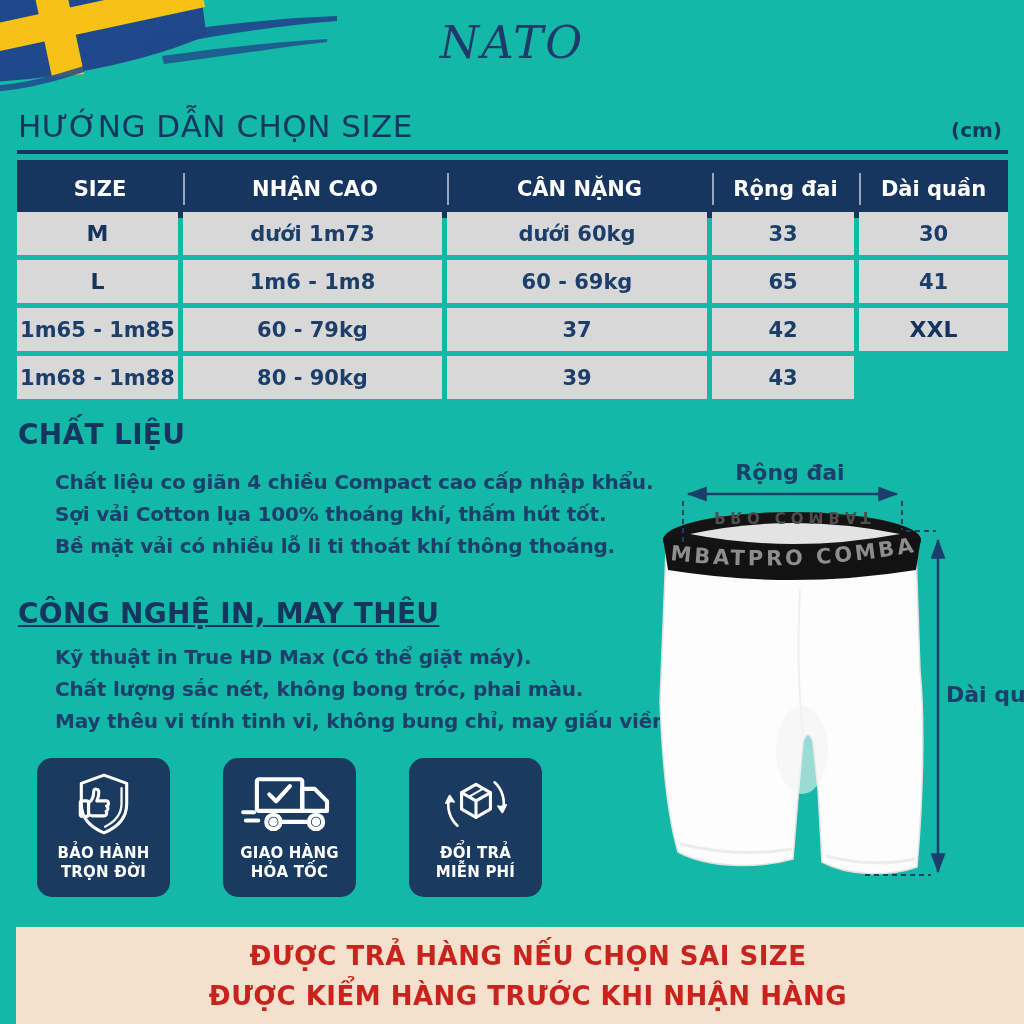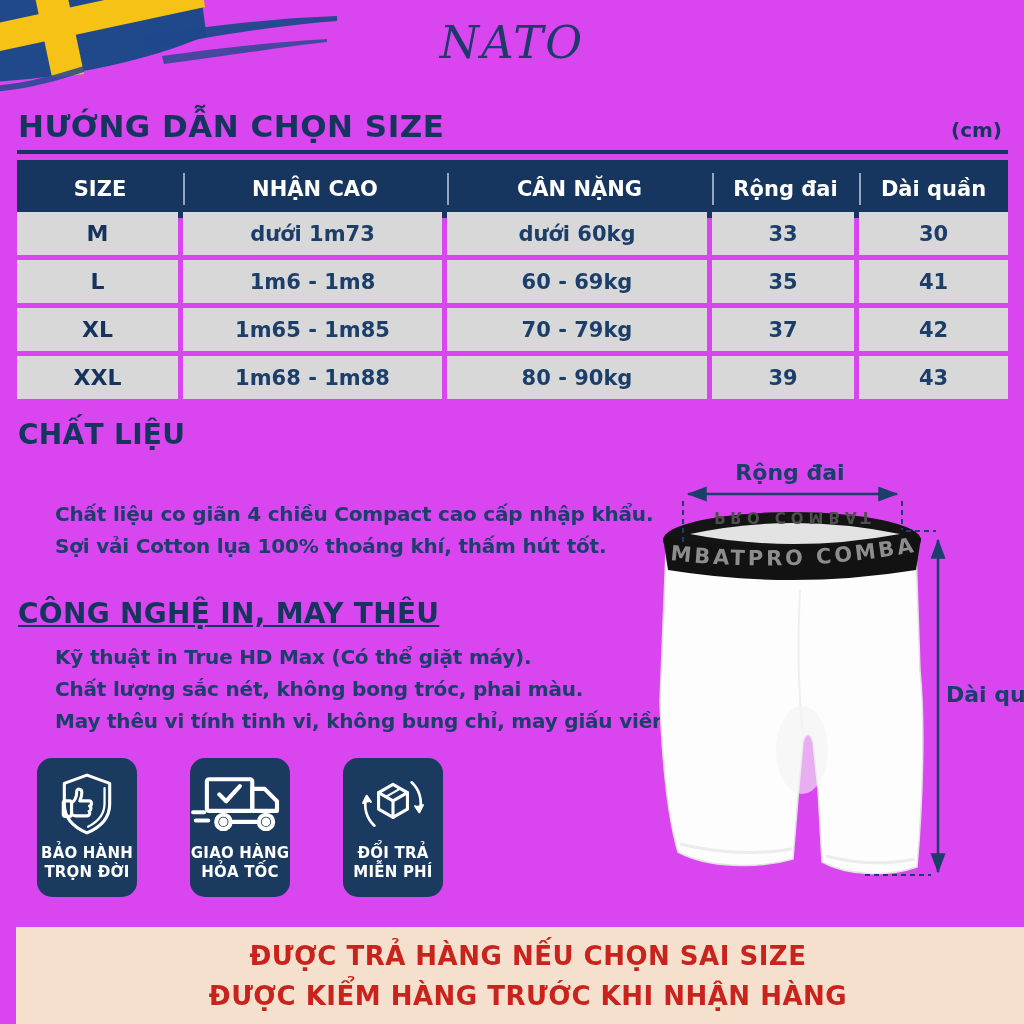--- a/index.html
+++ b/index.html
@@ -1,26 +1,26 @@
 <!DOCTYPE html>
 <html><head>
 <meta charset="utf-8">
 <style>
   html,body{margin:0;padding:0;background:#fff;}
-  #canvas{position:relative;width:1024px;height:1024px;background:#d946ef;overflow:hidden;
+  #canvas{position:relative;width:1024px;height:1024px;background:#14b8a6;overflow:hidden;
           font-family:"DejaVu Sans",sans-serif;}
 
   
   #flag{position:absolute;left:-8px;top:-6px;width:360px;height:110px;}
   #logo{position:absolute;left:0;right:0;top:16px;text-align:center;
         font-family:"DejaVu Serif",serif;font-style:italic;font-size:45px;
         color:#1d3a6b;letter-spacing:2px;}
 
   
-  #size-title{position:absolute;left:18px;top:108px;font-size:31px;font-weight:bold;
+  #size-title{position:absolute;left:18px;top:108px;font-size:31px;font-weight:normal;
               color:#15355f;letter-spacing:.5px;}
   #unit{position:absolute;right:22px;top:118px;font-size:20px;font-weight:bold;color:#15355f;}
   #rule{position:absolute;left:17px;top:150px;width:991px;height:4px;background:#15355f;}
 
   
   #thead{position:absolute;left:17px;top:160px;width:991px;height:58px;background:#17365f;
          display:grid;grid-template-columns:166px 264px 265px 147px 1fr;}
   .th{position:relative;height:100%;display:flex;align-items:center;justify-content:center;
       color:#ffffff;font-weight:bold;font-size:21px;}
   .th + .th::before{content:"";position:absolute;left:0;top:50%;transform:translateY(-50%);
@@ -31,26 +31,26 @@
       font-size:21px;font-weight:bold;color:#1c3e6b;}
   .td.size{font-size:22px;color:#14335e;}
 
   
   .sec-title{position:absolute;left:18px;font-size:28px;font-weight:bold;color:#15355f;
              letter-spacing:.3px;}
   #mat-title{top:418px;}
   #tech-title{top:597px;text-decoration:underline;}
   .sec-lines{position:absolute;left:55px;font-size:20px;font-weight:bold;color:#1c3e6b;
              line-height:32px;white-space:nowrap;letter-spacing:-.2px;}
-  #mat-lines{top:498px;}
+  #mat-lines{top:466px;}
   #tech-lines{top:641px;}
 
   
   #badges{position:absolute;left:37px;top:758px;display:flex;gap:53px;}
-  .badge{width:100px;height:139px;background:#1b3a60;border-radius:15px;display:flex;
+  .badge{width:133px;height:139px;background:#1b3a60;border-radius:15px;display:flex;
          flex-direction:column;align-items:center;padding-top:13px;box-sizing:border-box;}
   .badge svg{height:66px;}
   .badge-label{margin-top:7px;color:#ffffff;font-weight:bold;font-size:15px;line-height:19px;
                text-align:center;letter-spacing:.2px;}
 
   
   #product{position:absolute;left:650px;top:450px;width:374px;height:440px;overflow:visible;}
   #product text{font-family:"DejaVu Sans",sans-serif;}
   .measure-label{font-size:22px;font-weight:bold;fill:#1c3e6b;}
   .band-front-text{font-size:21px;font-weight:bold;fill:#8d8d8d;letter-spacing:3px;}
@@ -95,40 +95,40 @@
   <div id="tbody">
     <div class="td size">M</div>
     <div class="td">dưới 1m73</div>
     <div class="td">dưới 60kg</div>
     <div class="td">33</div>
     <div class="td">30</div>
 
     <div class="td size">L</div>
     <div class="td">1m6 - 1m8</div>
     <div class="td">60 - 69kg</div>
-    <div class="td">35</div>
+    <div class="td">65</div>
     <div class="td">41</div>
 
-    <div class="td size">XL</div>
     <div class="td">1m65 - 1m85</div>
-    <div class="td">70 - 79kg</div>
+    <div class="td">60 - 79kg</div>
     <div class="td">37</div>
     <div class="td">42</div>
 
     <div class="td size">XXL</div>
     <div class="td">1m68 - 1m88</div>
     <div class="td">80 - 90kg</div>
     <div class="td">39</div>
     <div class="td">43</div>
   </div>
 
   <div id="mat-title" class="sec-title">CHẤT LIỆU</div>
   <div id="mat-lines" class="sec-lines">
     <div>Chất liệu co giãn 4 chiều Compact cao cấp nhập khẩu.</div>
     <div>Sợi vải Cotton lụa 100% thoáng khí, thấm hút tốt.</div>
+    <div>Bề mặt vải có nhiều lỗ li ti thoát khí thông thoáng.</div>
   </div>
 
   <div id="tech-title" class="sec-title">CÔNG NGHỆ IN, MAY THÊU</div>
   <div id="tech-lines" class="sec-lines">
     <div>Kỹ thuật in True HD Max (Có thể giặt máy).</div>
     <div>Chất lượng sắc nét, không bong tróc, phai màu.</div>
     <div>May thêu vi tính tinh vi, không bung chỉ, may giấu viền.</div>
   </div>
 
   <div id="badges">

